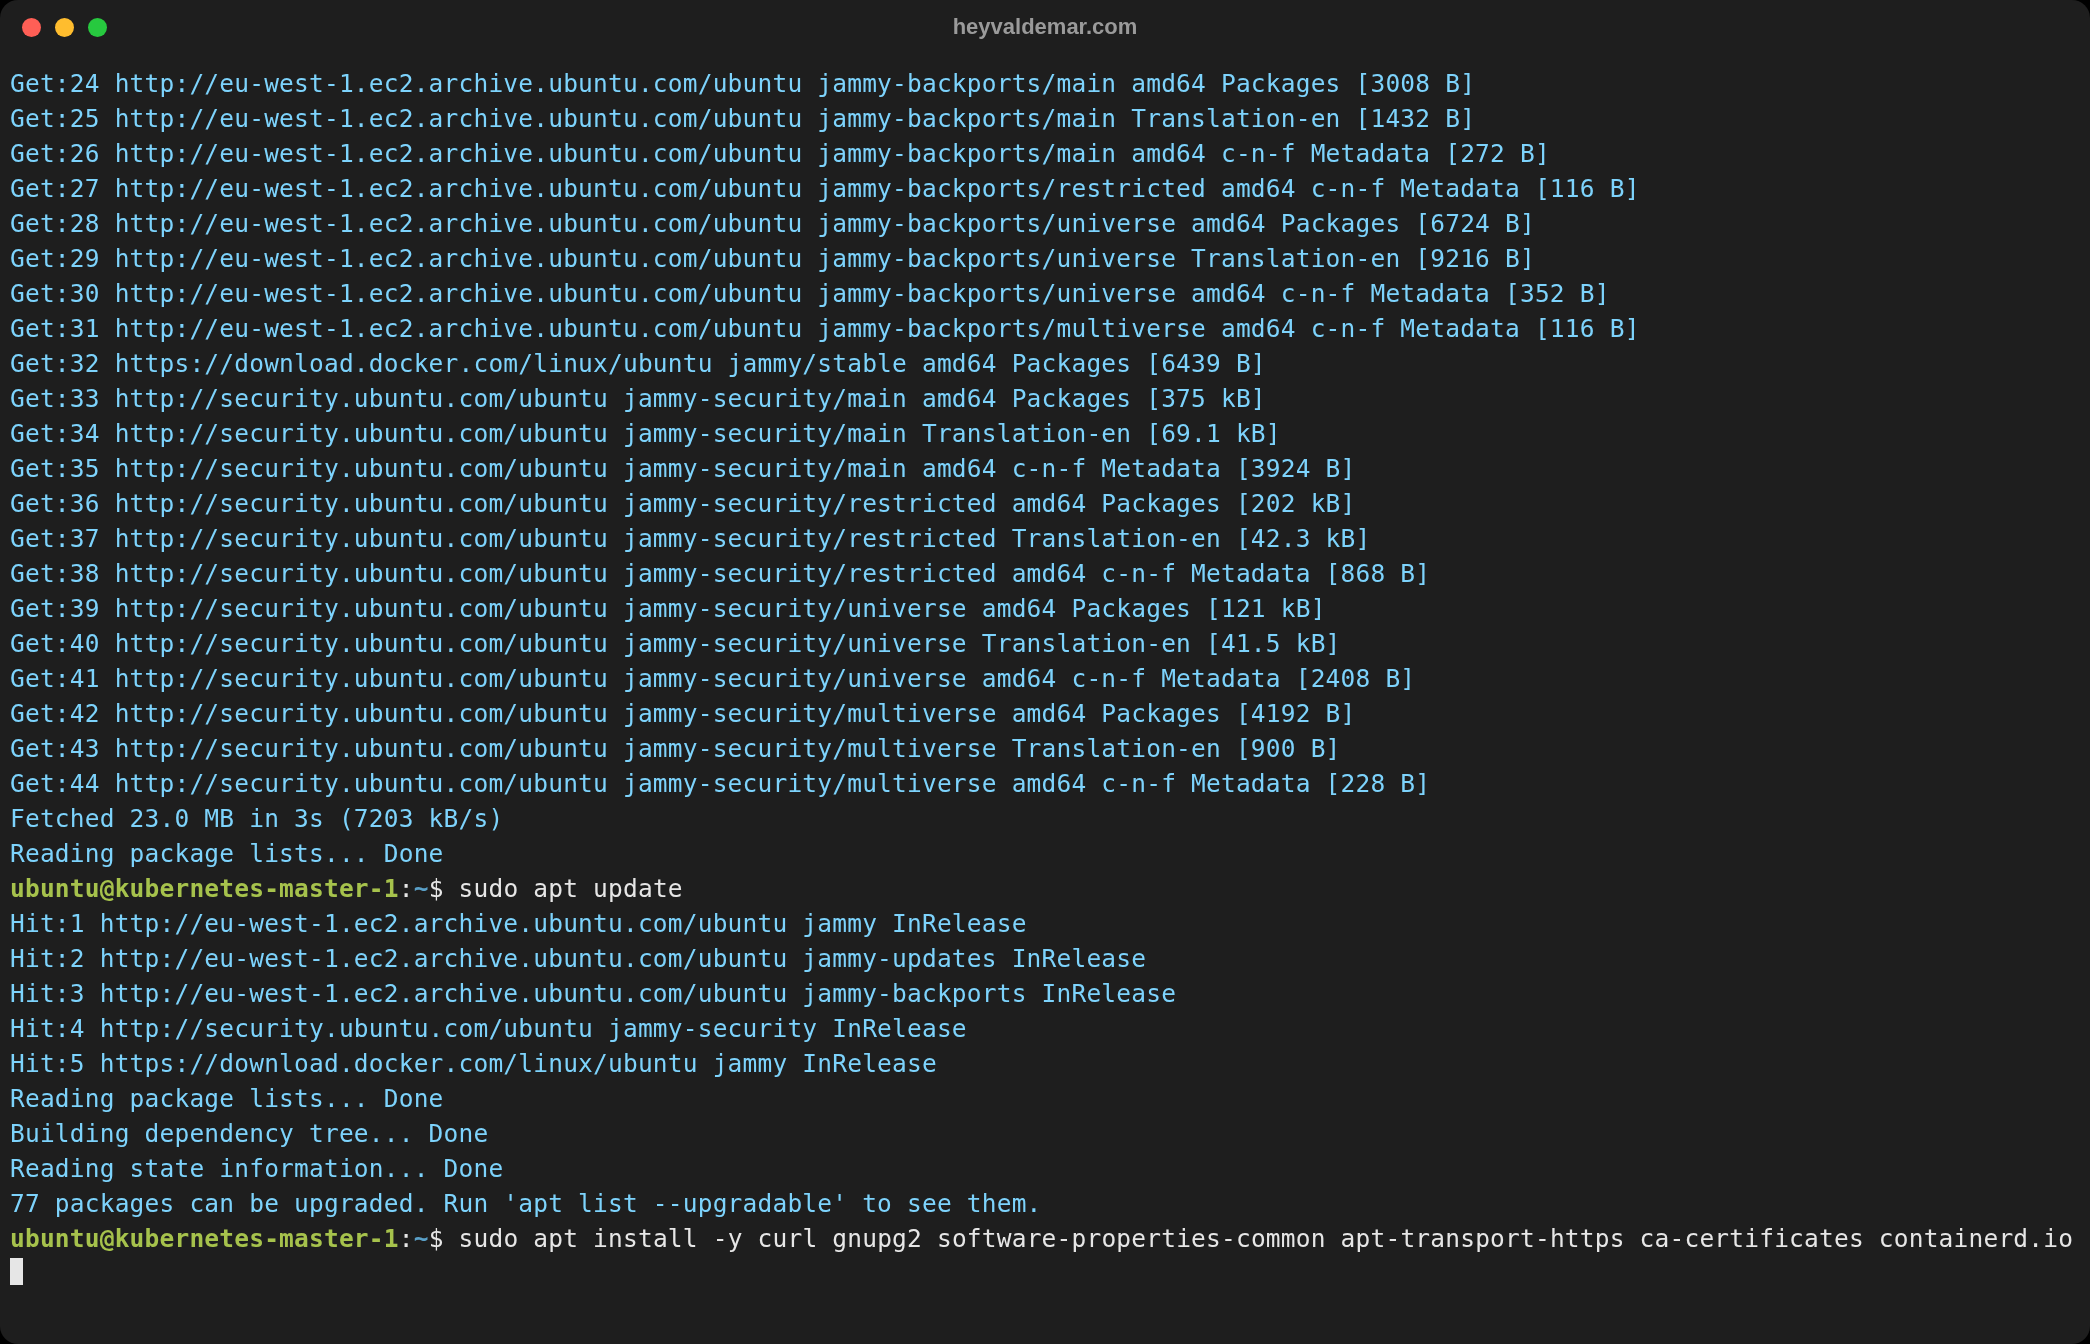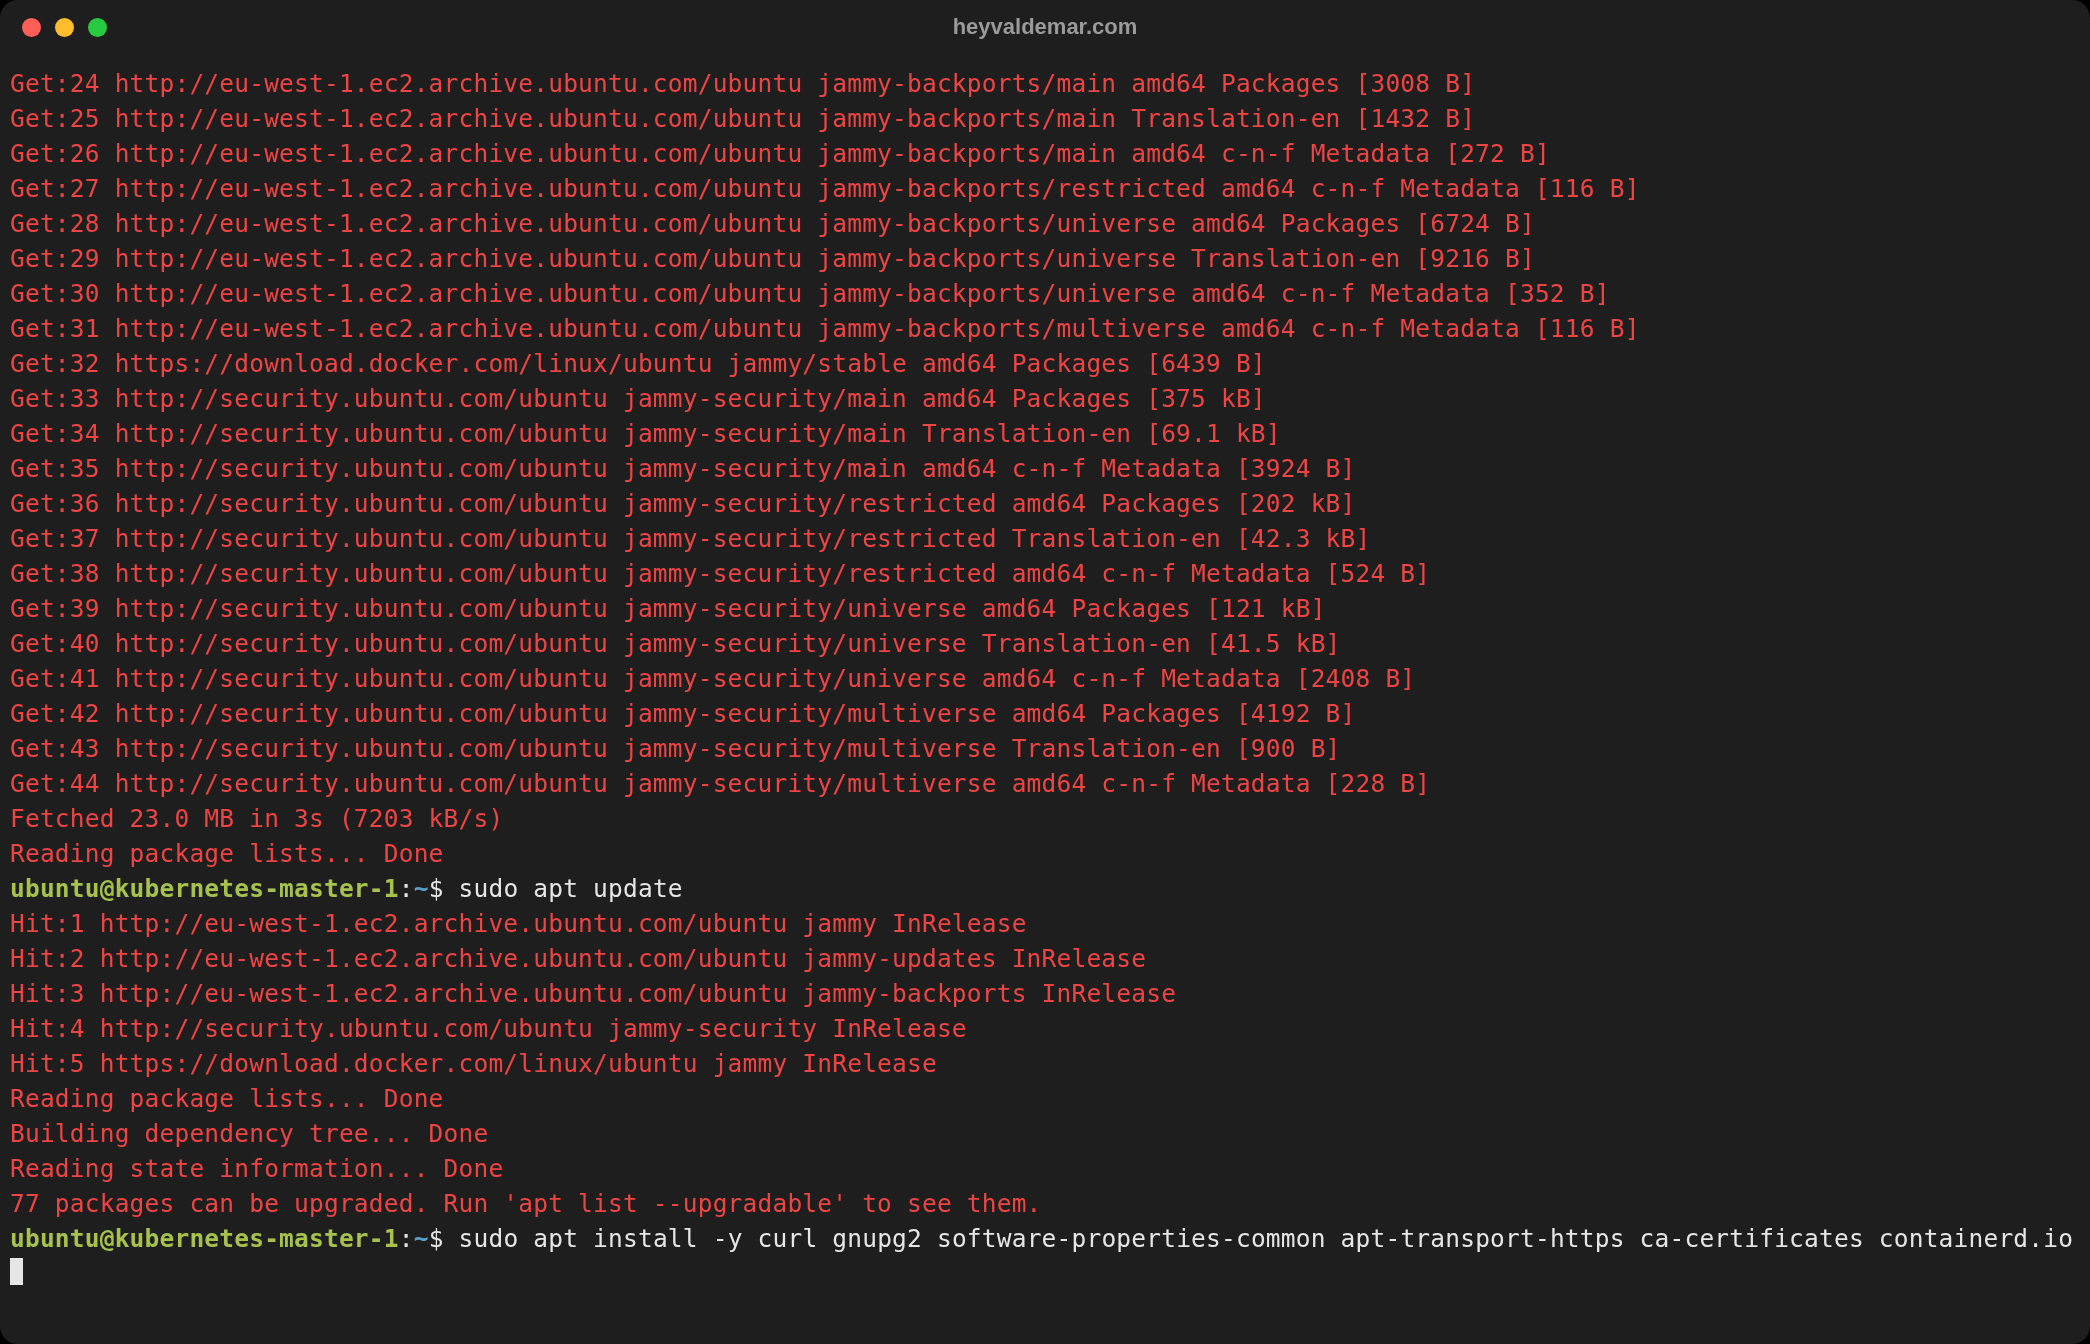--- a/index.html
+++ b/index.html
@@ -53,21 +53,21 @@
   }
   .term {
     padding: 12px 10px 10px 10px;
     font-size: 24.5px;
     line-height: 35px;
     letter-spacing: 0.2px;
     white-space: pre-wrap;
     word-break: break-all;
     color: #e6e6e6;
   }
-  .out  { color: #ef4444; }
+  .out  { color: #7dd3fc; }
   .user { color: #a6c24c; font-weight: bold; text-align: right; }
   .path { color: #5aa0c8; font-weight: bold; }
   .sep  { color: #e6e6e6; }
   .cmd  { color: #e6e6e6; text-align: right; }
   .cursor {
     display: inline-block;
     width: 13px;
     height: 27px;
     background: #e6e6e6;
     vertical-align: -3px;
@@ -93,21 +93,21 @@
 <span class="out">Get:28 http://eu-west-1.ec2.archive.ubuntu.com/ubuntu jammy-backports/universe amd64 Packages [6724 B]</span>
 <span class="out">Get:29 http://eu-west-1.ec2.archive.ubuntu.com/ubuntu jammy-backports/universe Translation-en [9216 B]</span>
 <span class="out">Get:30 http://eu-west-1.ec2.archive.ubuntu.com/ubuntu jammy-backports/universe amd64 c-n-f Metadata [352 B]</span>
 <span class="out">Get:31 http://eu-west-1.ec2.archive.ubuntu.com/ubuntu jammy-backports/multiverse amd64 c-n-f Metadata [116 B]</span>
 <span class="out">Get:32 https://download.docker.com/linux/ubuntu jammy/stable amd64 Packages [6439 B]</span>
 <span class="out">Get:33 http://security.ubuntu.com/ubuntu jammy-security/main amd64 Packages [375 kB]</span>
 <span class="out">Get:34 http://security.ubuntu.com/ubuntu jammy-security/main Translation-en [69.1 kB]</span>
 <span class="out">Get:35 http://security.ubuntu.com/ubuntu jammy-security/main amd64 c-n-f Metadata [3924 B]</span>
 <span class="out">Get:36 http://security.ubuntu.com/ubuntu jammy-security/restricted amd64 Packages [202 kB]</span>
 <span class="out">Get:37 http://security.ubuntu.com/ubuntu jammy-security/restricted Translation-en [42.3 kB]</span>
-<span class="out">Get:38 http://security.ubuntu.com/ubuntu jammy-security/restricted amd64 c-n-f Metadata [524 B]</span>
+<span class="out">Get:38 http://security.ubuntu.com/ubuntu jammy-security/restricted amd64 c-n-f Metadata [868 B]</span>
 <span class="out">Get:39 http://security.ubuntu.com/ubuntu jammy-security/universe amd64 Packages [121 kB]</span>
 <span class="out">Get:40 http://security.ubuntu.com/ubuntu jammy-security/universe Translation-en [41.5 kB]</span>
 <span class="out">Get:41 http://security.ubuntu.com/ubuntu jammy-security/universe amd64 c-n-f Metadata [2408 B]</span>
 <span class="out">Get:42 http://security.ubuntu.com/ubuntu jammy-security/multiverse amd64 Packages [4192 B]</span>
 <span class="out">Get:43 http://security.ubuntu.com/ubuntu jammy-security/multiverse Translation-en [900 B]</span>
 <span class="out">Get:44 http://security.ubuntu.com/ubuntu jammy-security/multiverse amd64 c-n-f Metadata [228 B]</span>
 <span class="out">Fetched 23.0 MB in 3s (7203 kB/s)</span>
 <span class="out">Reading package lists... Done</span>
 <span><span class="user">ubuntu@kubernetes-master-1</span><span class="sep">:</span><span class="path">~</span><span class="sep">$ </span><span class="cmd">sudo apt update</span></span>
 <span class="out">Hit:1 http://eu-west-1.ec2.archive.ubuntu.com/ubuntu jammy InRelease</span>

